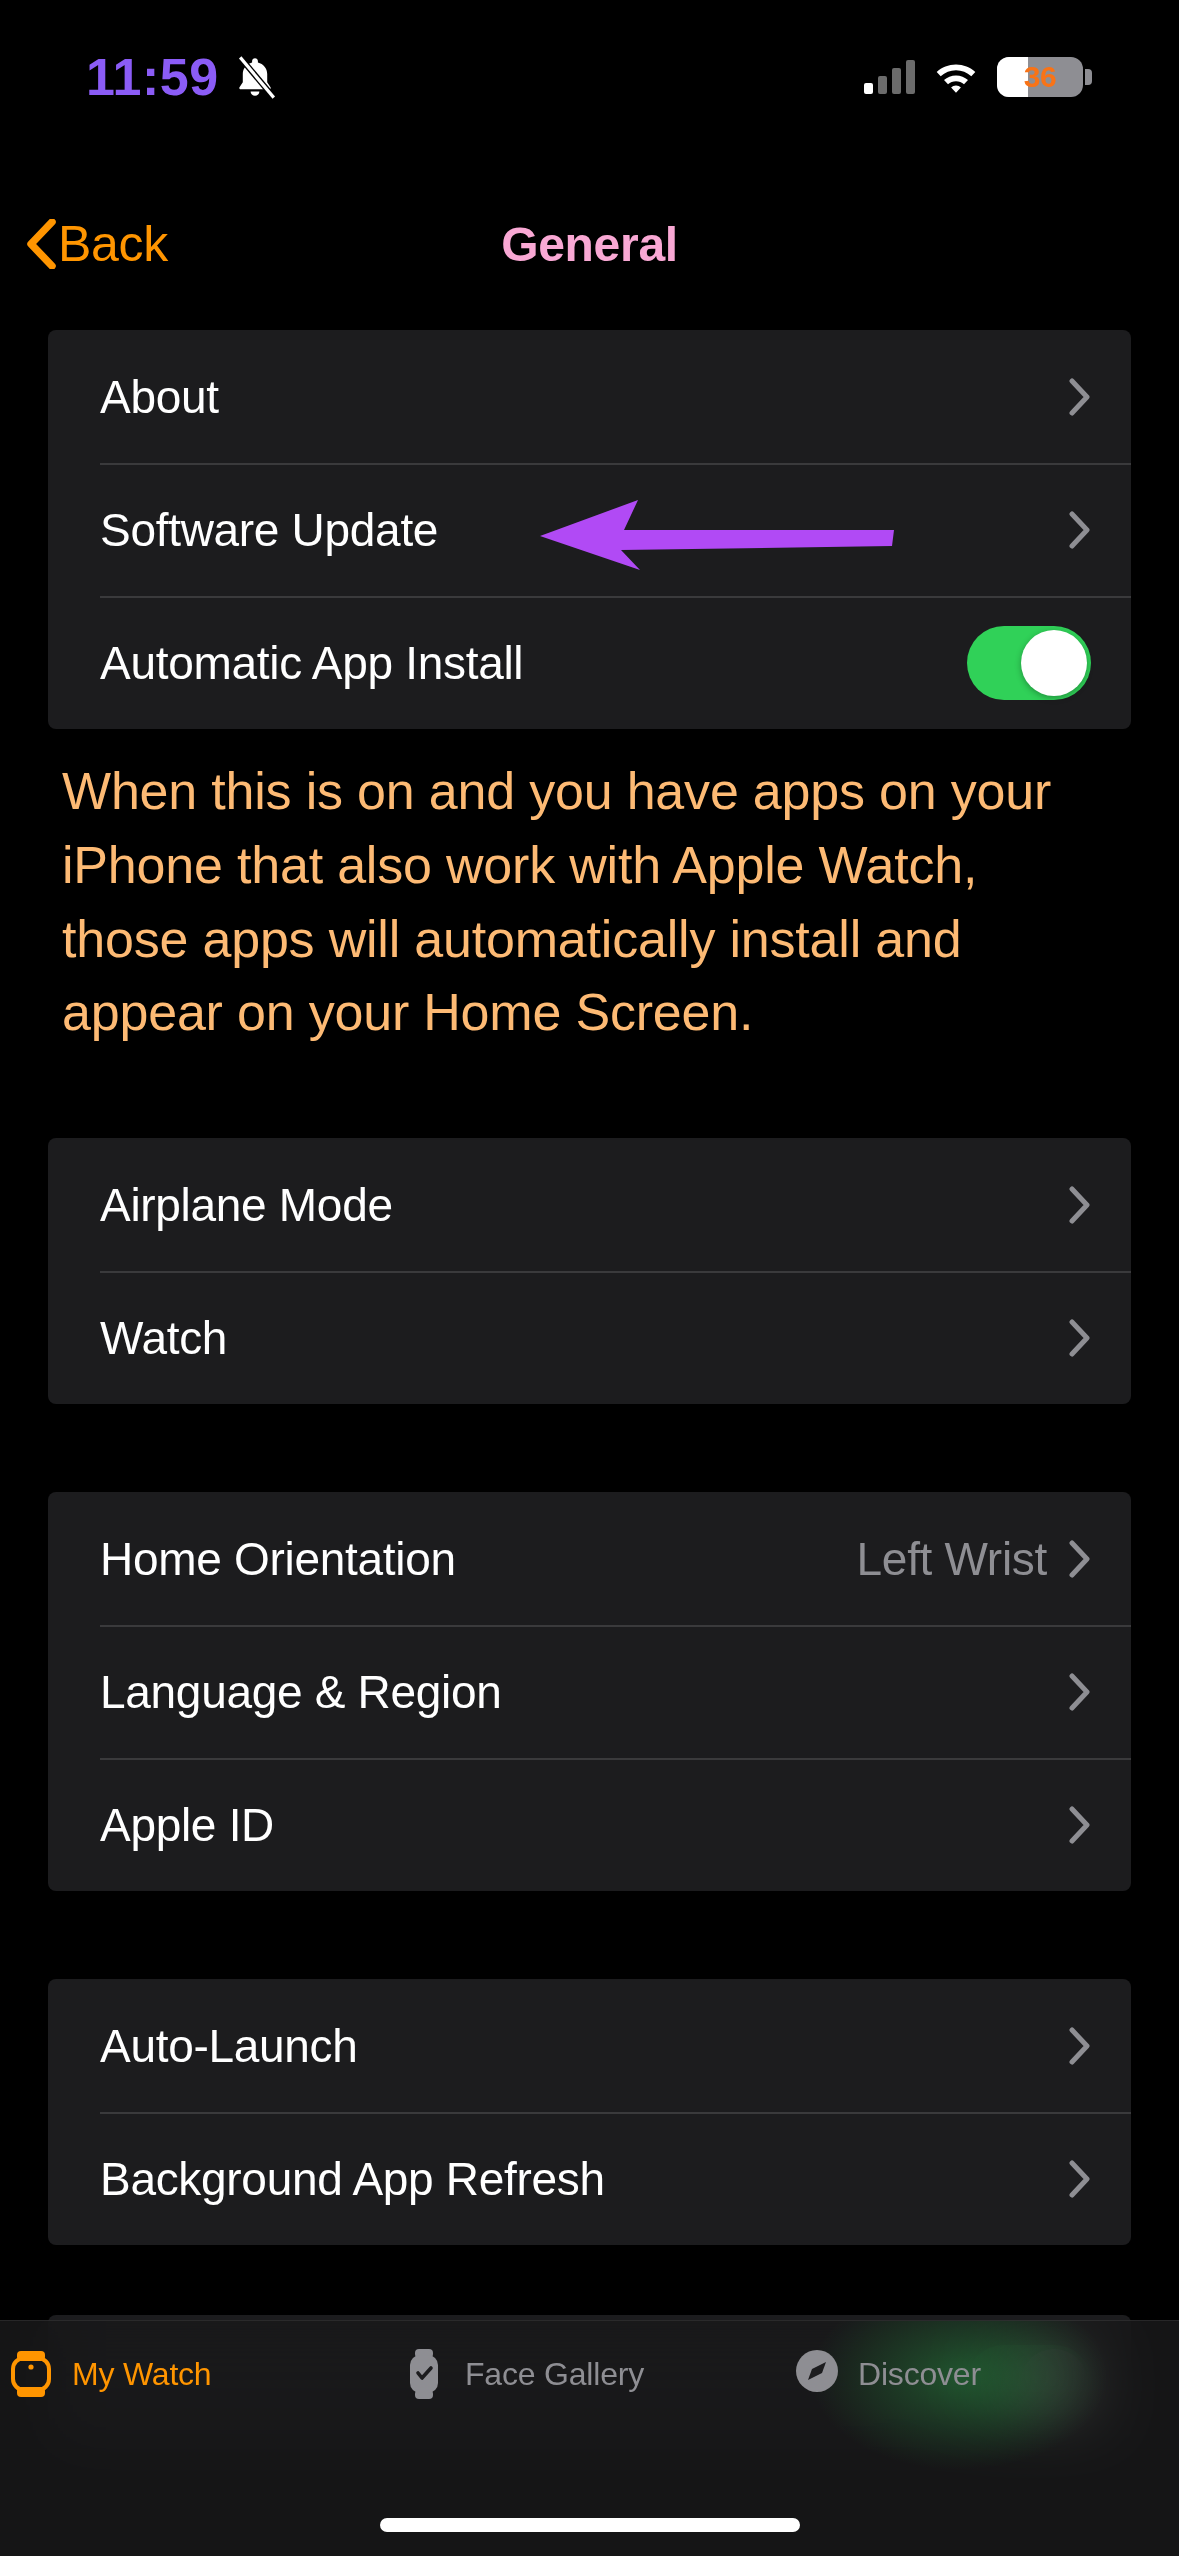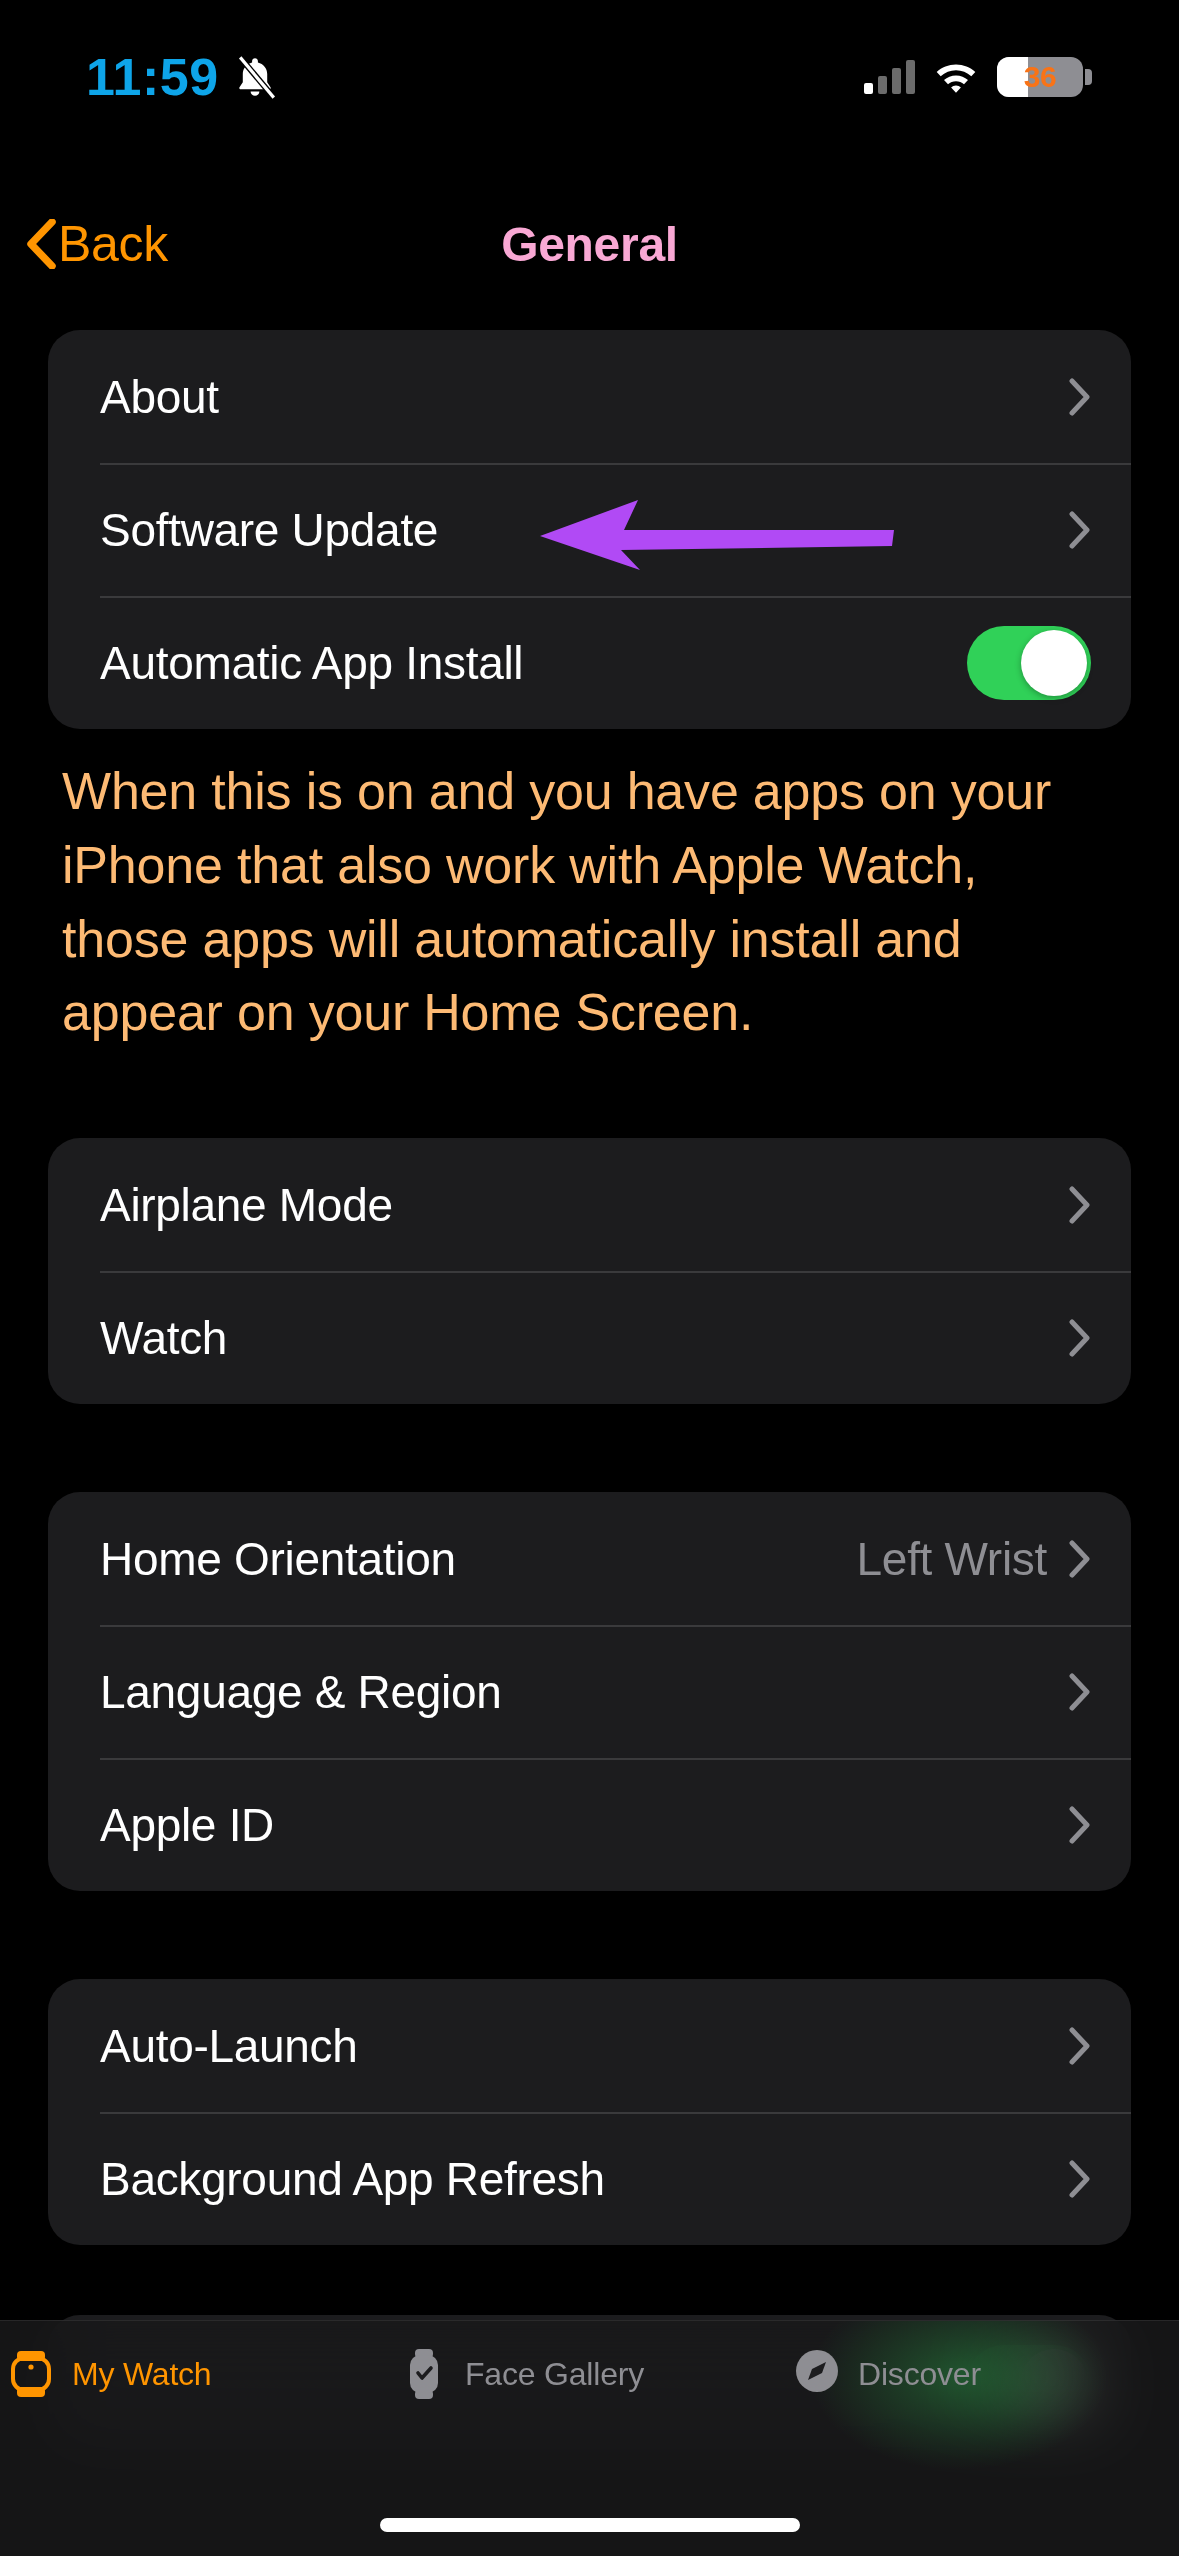--- a/index.html
+++ b/index.html
@@ -11,21 +11,21 @@
   }
   .phone { position:relative; width:1179px; height:2556px; background:#000; }
 
   
   .statusbar {
     position:absolute; top:0; left:0; width:1179px; height:135px;
     display:flex; align-items:center; justify-content:space-between;
     padding:0 96px 0 86px;
   }
   .sb-left { display:flex; align-items:center; gap:14px; margin-top:18px; }
-  .sb-time { color:#0ea5e9; font-size:52px; font-weight:600; letter-spacing:0.5px; }
+  .sb-time { color:#8b5cf6; font-size:52px; font-weight:600; letter-spacing:0.5px; }
   .sb-right { display:flex; align-items:center; gap:18px; margin-top:18px; }
 
   .bell-mute { width:44px; height:46px; position:relative; display:block; }
 
   .signal { display:flex; align-items:flex-end; gap:5px; height:34px; }
   .signal i { width:9px; background:#fff; border-radius:2px; display:block; }
   .signal i.b1 { height:11px; background:#fff; }
   .signal i.b2 { height:18px; background:#6b6b6b; }
   .signal i.b3 { height:26px; background:#6b6b6b; }
   .signal i.b4 { height:34px; background:#6b6b6b; }
@@ -57,21 +57,21 @@
   .back-label { color:#FF9500; font-size:50px; letter-spacing:-0.3px; }
   .nav-title {
     position:absolute; left:0; top:0; width:1179px; height:96px;
     display:flex; align-items:center; justify-content:center;
     color:#f9a8d4; font-size:48px; font-weight:700; letter-spacing:-0.3px;
   }
 
   
   .content { position:absolute; top:330px; left:0; width:1179px; }
   .card {
-    margin:0 48px; background:#1C1C1E; border-radius:32px; overflow:hidden;
+    margin:0 48px; background:#1C1C1E; border-radius:8px; overflow:hidden;
   }
   .row {
     position:relative; display:flex; align-items:center;
     height:133px; padding:0 40px 0 52px; cursor:pointer;
   }
   .row + .row::before {
     content:""; position:absolute; left:52px; right:0; top:0; height:1.5px;
     background:#3A3A3C;
   }
   .row-label { color:#fff; font-size:46px; letter-spacing:-0.3px; flex:1; }

